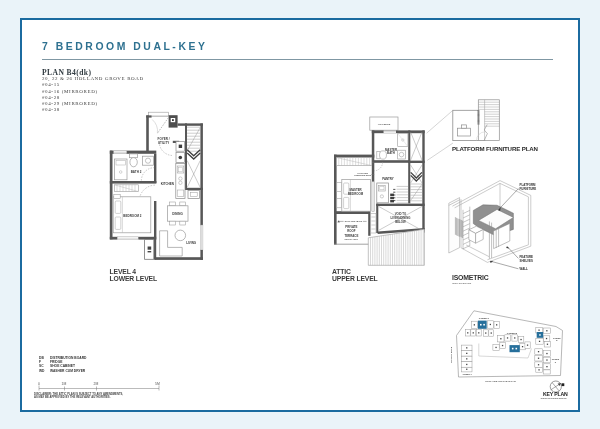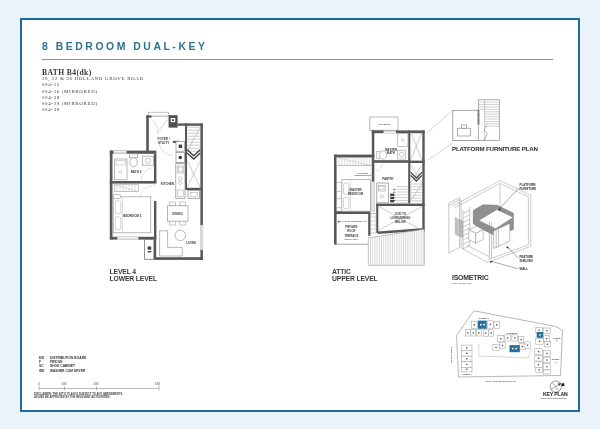--- a/index.html
+++ b/index.html
@@ -6,25 +6,25 @@
   body{width:600px;height:429px;background:#eaf3f9;font-family:"Liberation Sans",sans-serif;position:relative;overflow:hidden;}
   .abs{position:absolute;}
   svg{position:absolute;overflow:visible;}
   text{font-family:"Liberation Sans",sans-serif;}
 </style>
 </head>
 <body>
 
 <div class="abs" style="left:20px;top:18px;width:556px;height:389.5px;border:2.6px solid #1b6ba0;background:#ffffff;"></div>
 
-<div class="abs" style="left:42px;top:41px;font-size:10.4px;font-weight:bold;color:#2e7190;letter-spacing:2.55px;white-space:nowrap;">8 BEDROOM DUAL-KEY</div>
+<div class="abs" style="left:42px;top:41px;font-size:10.4px;font-weight:bold;color:#2e7190;letter-spacing:2.55px;white-space:nowrap;">7 BEDROOM DUAL-KEY</div>
 
 <div class="abs" style="left:42px;top:59px;width:511px;height:1px;background:#7f97a3;"></div>
 
-<div class="abs" style="left:42px;top:68px;font-size:7.6px;font-weight:bold;color:#303a40;font-family:'Liberation Serif',serif;letter-spacing:0.4px;white-space:nowrap;">BATH B4(dk)</div>
+<div class="abs" style="left:42px;top:68px;font-size:7.6px;font-weight:bold;color:#303a40;font-family:'Liberation Serif',serif;letter-spacing:0.4px;white-space:nowrap;">PLAN B4(dk)</div>
 
 <div class="abs" style="left:42px;top:76.2px;font-size:5px;color:#3e3e3e;font-family:'Liberation Serif',serif;letter-spacing:0.62px;line-height:6.2px;white-space:nowrap;">
 20, 22 &amp; 26 HOLLAND GROVE ROAD<br>
 #04-15<br>
 #04-16 (MIRRORED)<br>
 #04-28<br>
 #04-29 (MIRRORED)<br>
 #04-38
 </div>
 

